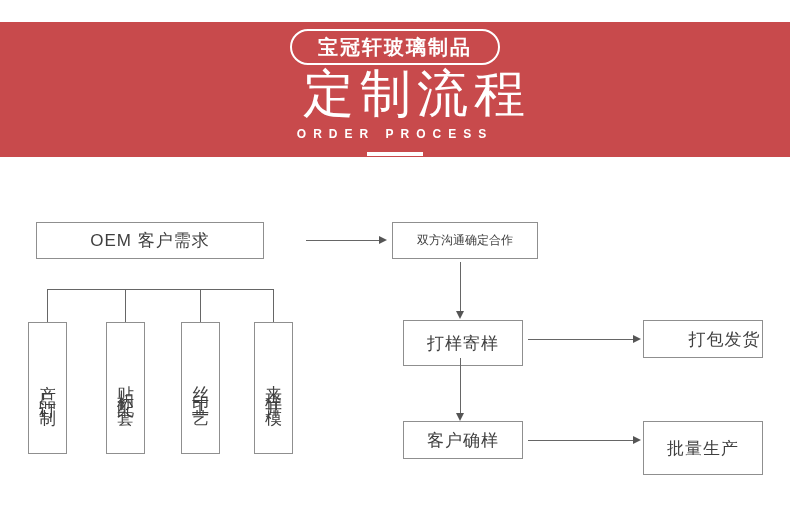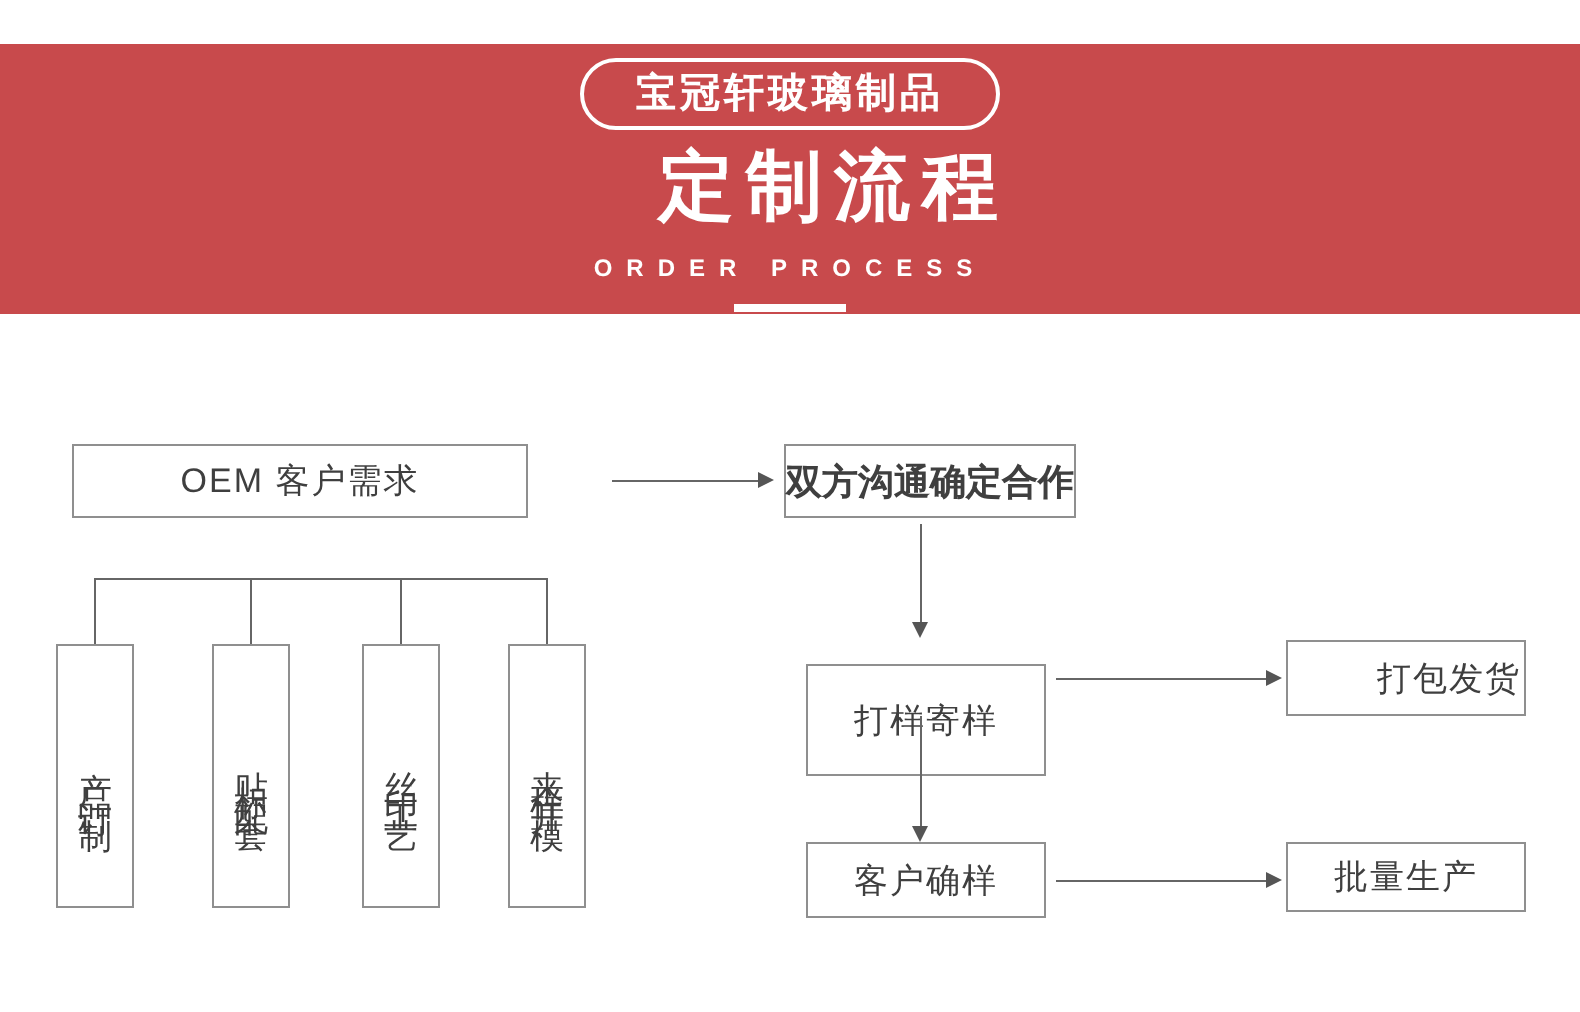--- a/index.html
+++ b/index.html
@@ -11,21 +11,21 @@
   
   .banner{
     position:absolute;left:0;top:22px;width:790px;height:135px;
     background:#c84a4c;text-align:center;color:#ffffff;
   }
   .badge{
     display:inline-block;margin-top:7px;border:2px solid #ffffff;border-radius:22px;
     padding:3px 26px;font-size:20px;font-weight:700;letter-spacing:2px;line-height:26px;
   }
   .banner-title{
-    margin-top:1px;font-size:38px;font-weight:700;letter-spacing:6px;line-height:56px;padding-left:44px;
+    margin-top:1px;font-size:51px;font-weight:400;letter-spacing:6px;line-height:56px;padding-left:44px;
   }
   .banner-sub{
     margin-top:2px;font-size:12px;font-weight:700;letter-spacing:7px;line-height:20px;
   }
   .banner-bar{
     width:56px;height:4px;background:#ffffff;margin:8px auto 0;
   }
   
   .fbox{
     position:absolute;border:1px solid #8f8f8f;background:#ffffff;
@@ -59,46 +59,46 @@
     <div class="banner-title">定制流程</div>
     <div class="banner-sub">ORDER PROCESS</div>
     <div class="banner-bar"></div>
   </div>
 
   <div class="fbox" style="left:36px;top:222px;width:228px;height:37px;">OEM 客户需求</div>
 
   <div class="hline" style="left:306px;top:240px;width:74px;"></div>
   <div class="ah-right" style="left:379px;top:236px;"></div>
 
-  <div class="fbox" style="left:392px;top:222px;width:146px;height:37px;font-size:18px;letter-spacing:0;font-weight:bold;">双方沟通确定合作</div>
+  <div class="fbox" style="left:392px;top:222px;width:146px;height:37px;font-size:12px;letter-spacing:0;">双方沟通确定合作</div>
 
   <div class="hline" style="left:47px;top:289px;width:227px;"></div>
   <div class="vline" style="left:47px;top:289px;height:33px;"></div>
   <div class="vline" style="left:125px;top:289px;height:33px;"></div>
   <div class="vline" style="left:200px;top:289px;height:33px;"></div>
   <div class="vline" style="left:273px;top:289px;height:33px;"></div>
 
   <div class="vbox" style="left:28px;top:322px;width:39px;height:132px;">产品订制</div>
   <div class="vbox" style="left:106px;top:322px;width:39px;height:132px;">贴标配套</div>
   <div class="vbox" style="left:181px;top:322px;width:39px;height:132px;">丝印工艺</div>
   <div class="vbox" style="left:254px;top:322px;width:39px;height:132px;">来样开模</div>
 
   <div class="vline" style="left:460px;top:262px;height:50px;"></div>
   <div class="ah-down" style="left:456px;top:311px;"></div>
 
-  <div class="fbox" style="left:403px;top:332px;width:120px;height:56px;">打样寄样</div>
+  <div class="fbox" style="left:403px;top:320px;width:120px;height:46px;">打样寄样</div>
 
   <div class="hline" style="left:528px;top:339px;width:106px;"></div>
   <div class="ah-right" style="left:633px;top:335px;"></div>
 
   <div class="fbox" style="left:643px;top:320px;width:120px;height:38px;padding-left:43px;">打包发货</div>
 
   <div class="vline" style="left:460px;top:358px;height:56px;"></div>
   <div class="ah-down" style="left:456px;top:413px;"></div>
 
   <div class="fbox" style="left:403px;top:421px;width:120px;height:38px;">客户确样</div>
 
   <div class="hline" style="left:528px;top:440px;width:106px;"></div>
   <div class="ah-right" style="left:633px;top:436px;"></div>
 
-  <div class="fbox" style="left:643px;top:421px;width:120px;height:35px;">批量生产</div>
+  <div class="fbox" style="left:643px;top:421px;width:120px;height:54px;">批量生产</div>
 
 </div>
 
 </body></html>

